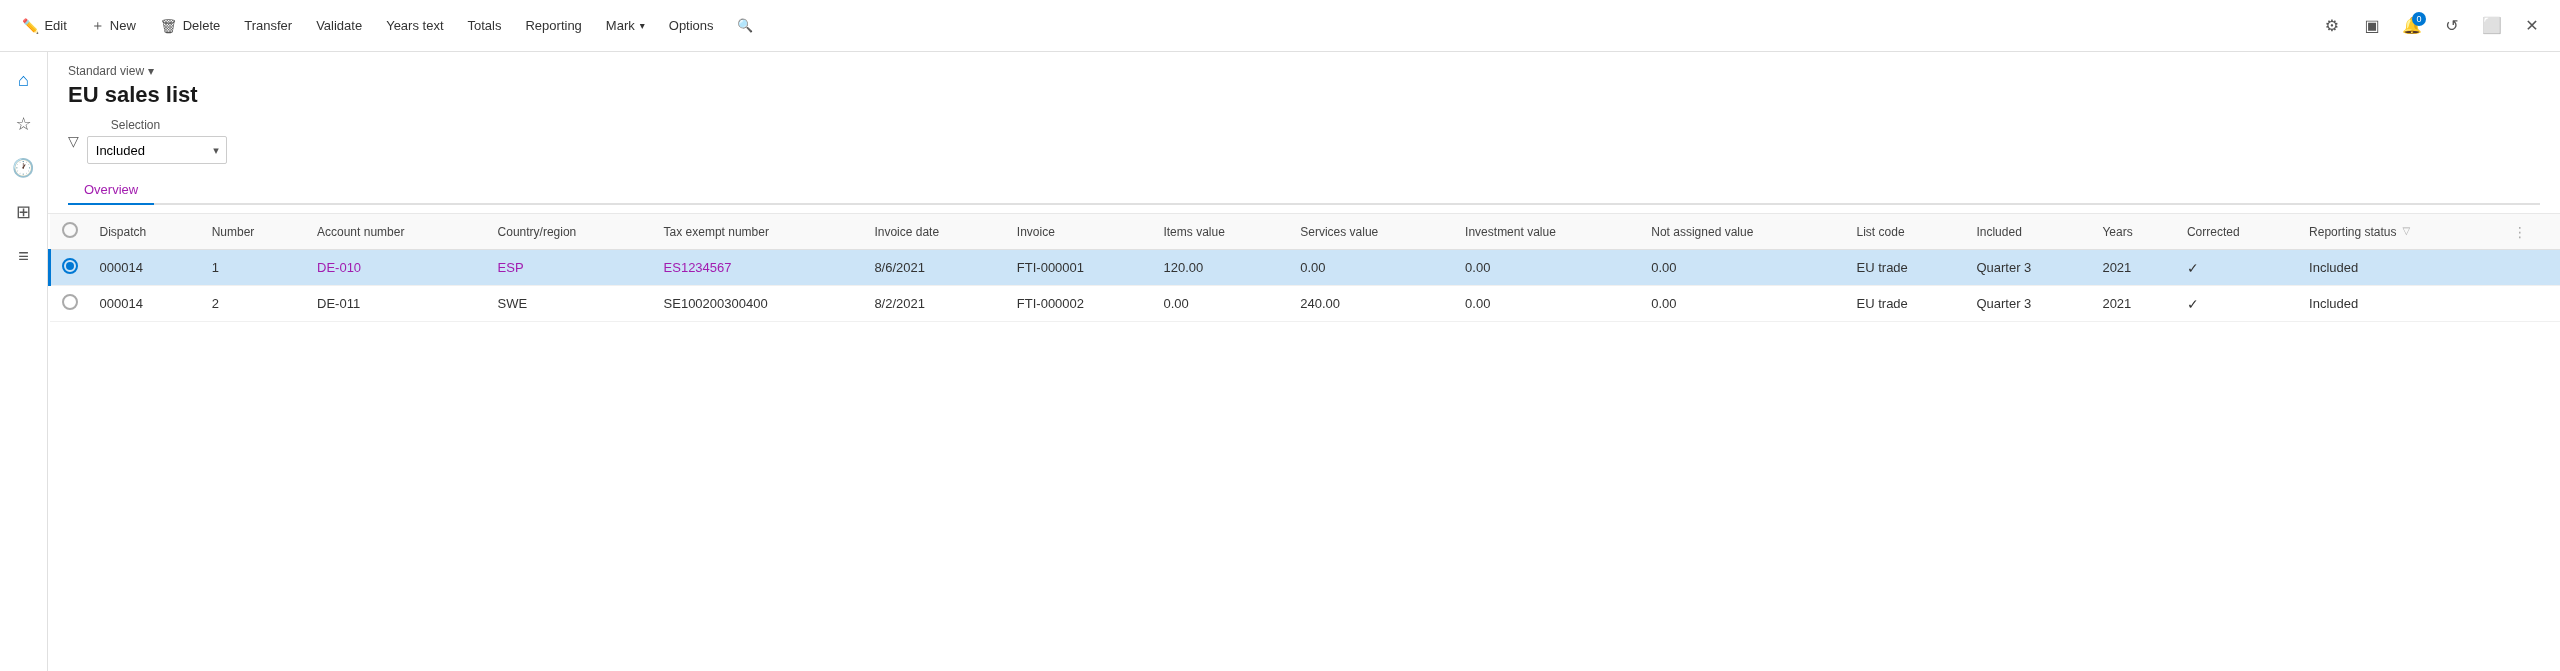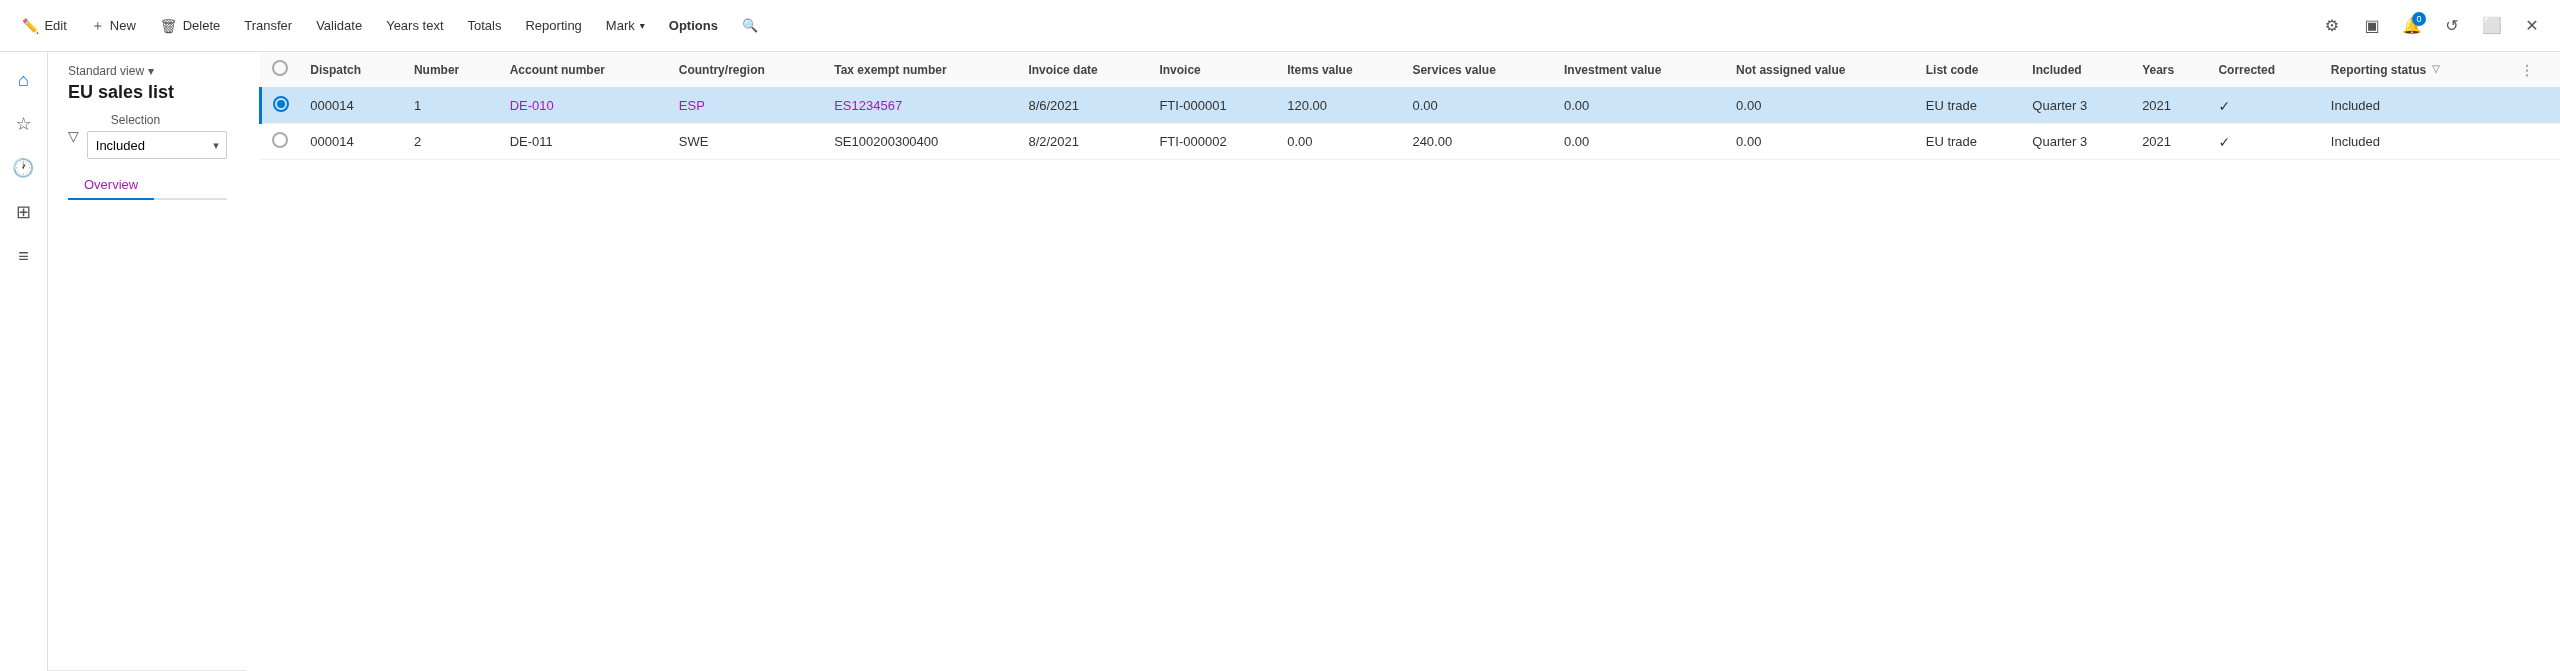--- a/index.html
+++ b/index.html
@@ -34,21 +34,21 @@
       gap: 5px;
       padding: 6px 10px;
       border: none;
       background: transparent;
       cursor: pointer;
       font-size: 13px;
       color: #333;
       border-radius: 2px;
     }
     .tb-btn .icon { font-size: 14px; color: #555; }
-    .tb-btn.options-btn { font-weight: 700; }
+    .tb-btn.options-btn { font-weight: 400; }
 
     .title-bar-right {
       display: flex;
       align-items: center;
       gap: 8px;
       margin-left: auto;
     }
     .title-bar-right .icon-btn {
       width: 32px;
       height: 32px;
@@ -107,41 +107,40 @@
       cursor: pointer;
       font-size: 18px;
       color: #555;
     }
     .sidebar-item.active { color: #0078d4; }
 
     
     .main-content {
       flex: 1;
       display: flex;
-      flex-direction: row;
+      flex-direction: column;
       overflow: hidden;
-      gap: 12px;
     }
 
     
     .page-header {
       padding: 12px 20px 8px 20px;
       border-bottom: 1px solid #e8e8e8;
     }
     .standard-view {
       display: flex;
       align-items: center;
       gap: 4px;
       font-size: 12px;
       color: #555;
       cursor: pointer;
       margin-bottom: 4px;
     }
     .page-title {
-      font-size: 18px;
+      font-size: 22px;
       font-weight: 600;
       color: #1a1a1a;
       margin-bottom: 10px;
     }
     .filter-row {
       display: flex;
       align-items: center;
       gap: 8px;
       margin-bottom: 12px;
     }
@@ -213,21 +212,21 @@
       width: 100%;
       border-collapse: collapse;
       white-space: nowrap;
     }
     thead tr {
       background: #f9f9f9;
       border-bottom: 1px solid #e0e0e0;
     }
     thead th {
       padding: 8px 10px;
-      font-weight: 700;
+      font-weight: 400;
       font-size: 12px;
       color: #444;
       text-align: left;
       border-right: none;
       user-select: none;
       cursor: pointer;
     }
     thead th:first-child {
       width: 40px;
       text-align: center;

